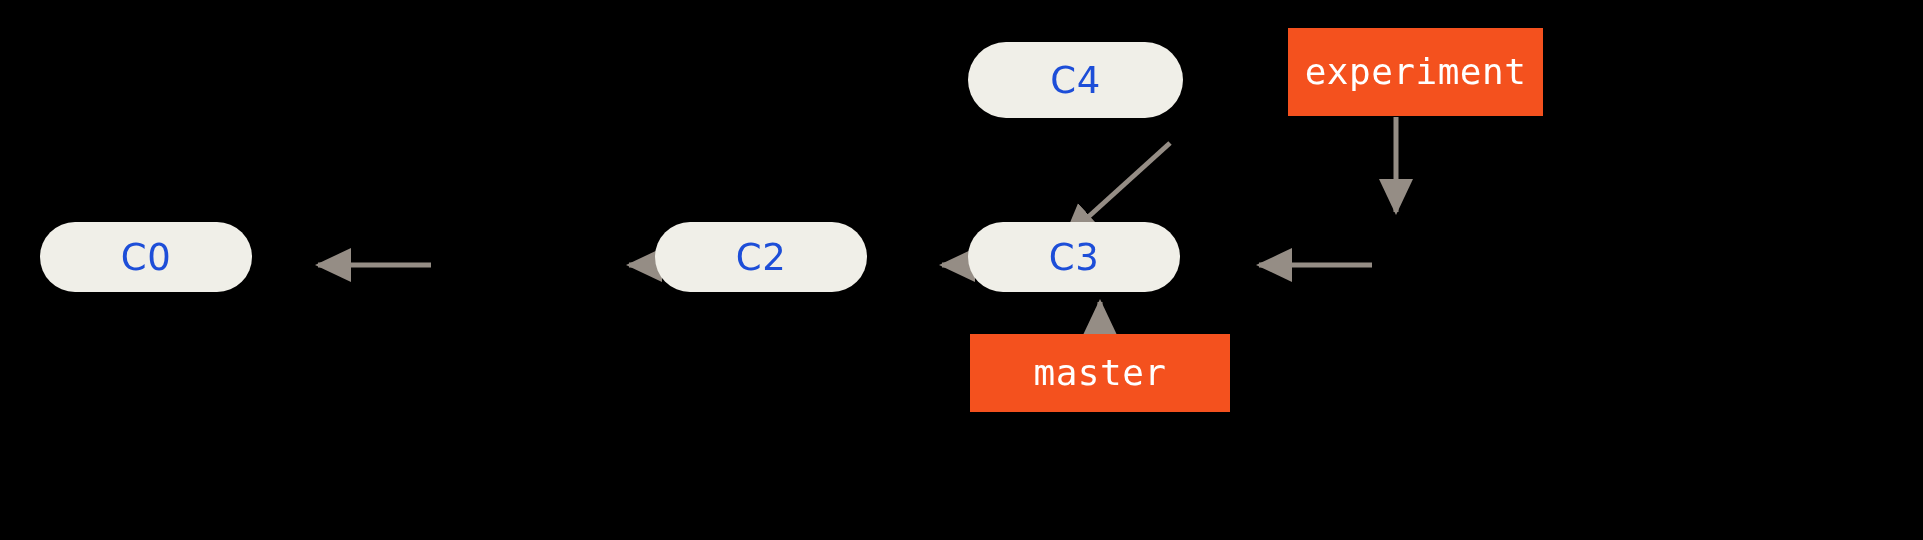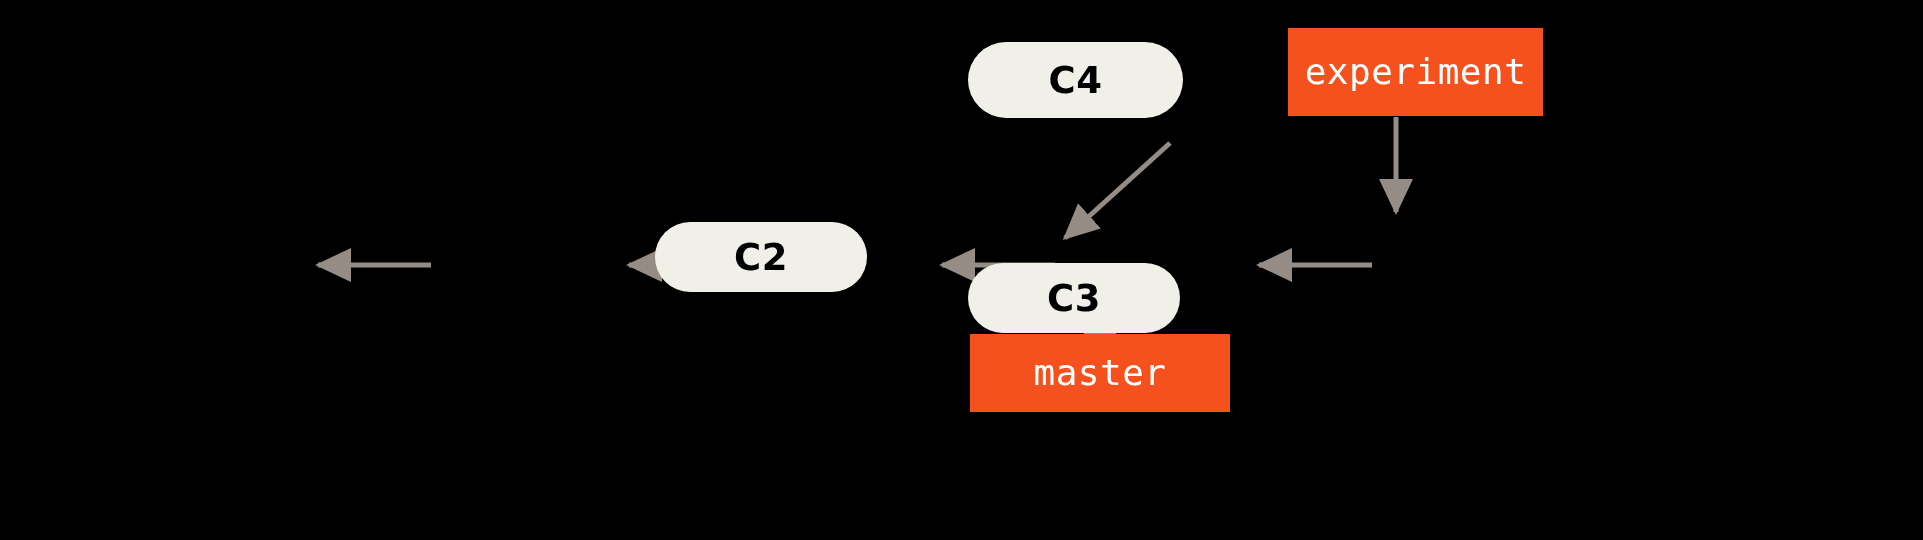--- a/index.html
+++ b/index.html
@@ -31,22 +31,22 @@
     background: #F0EFE8;
     border-radius: 999px;
     display: flex;
     align-items: center;
     justify-content: center;
     box-sizing: border-box;
   }
   .commit-label {
     font-family: "DejaVu Sans", sans-serif;
     font-size: 37px;
-    font-weight: 700;
-    color: #000000;
+    font-weight: 400;
+    color: #1d4ed8;
     letter-spacing: 0.5px;
     line-height: 1;
     white-space: pre;
     user-select: none;
   }
   .branch-label {
     position: absolute;
     background: #F4511E;
     border-radius: 0;
     display: flex;
@@ -85,27 +85,30 @@
 
     <line x1="1170" y1="143" x2="1065" y2="238" stroke="#958D85" stroke-width="5" marker-end="url(#arrowhead)"></line>
 
     <line x1="1372" y1="265" x2="1259" y2="265" stroke="#958D85" stroke-width="5" marker-end="url(#arrowhead)"></line>
 
     <line x1="1100" y1="333" x2="1100" y2="302" stroke="#958D85" stroke-width="5" marker-end="url(#arrowhead)"></line>
 
     <line x1="1396" y1="117" x2="1396" y2="212" stroke="#958D85" stroke-width="5" marker-end="url(#arrowhead)"></line>
   </svg>
 
+  <div class="commit-node" style="left:40px; top:222px; width:212px; height:70px;">
+    <span class="commit-label">C0</span>
+  </div>
 
 
   <div class="commit-node" style="left:655px; top:222px; width:212px; height:70px;">
     <span class="commit-label">C2</span>
   </div>
 
-  <div class="commit-node" style="left:968px; top:222px; width:212px; height:70px;margin-top:41px;">
+  <div class="commit-node" style="left:968px; top:222px; width:212px; height:70px;">
     <span class="commit-label">C3</span>
   </div>
 
   <div class="commit-node" style="left:968px; top:42px; width:215px; height:76px;">
     <span class="commit-label">C4</span>
   </div>
 
 
   <div class="branch-label" style="left:970px; top:334px; width:260px; height:78px;">
     <span class="branch-text">master</span>

